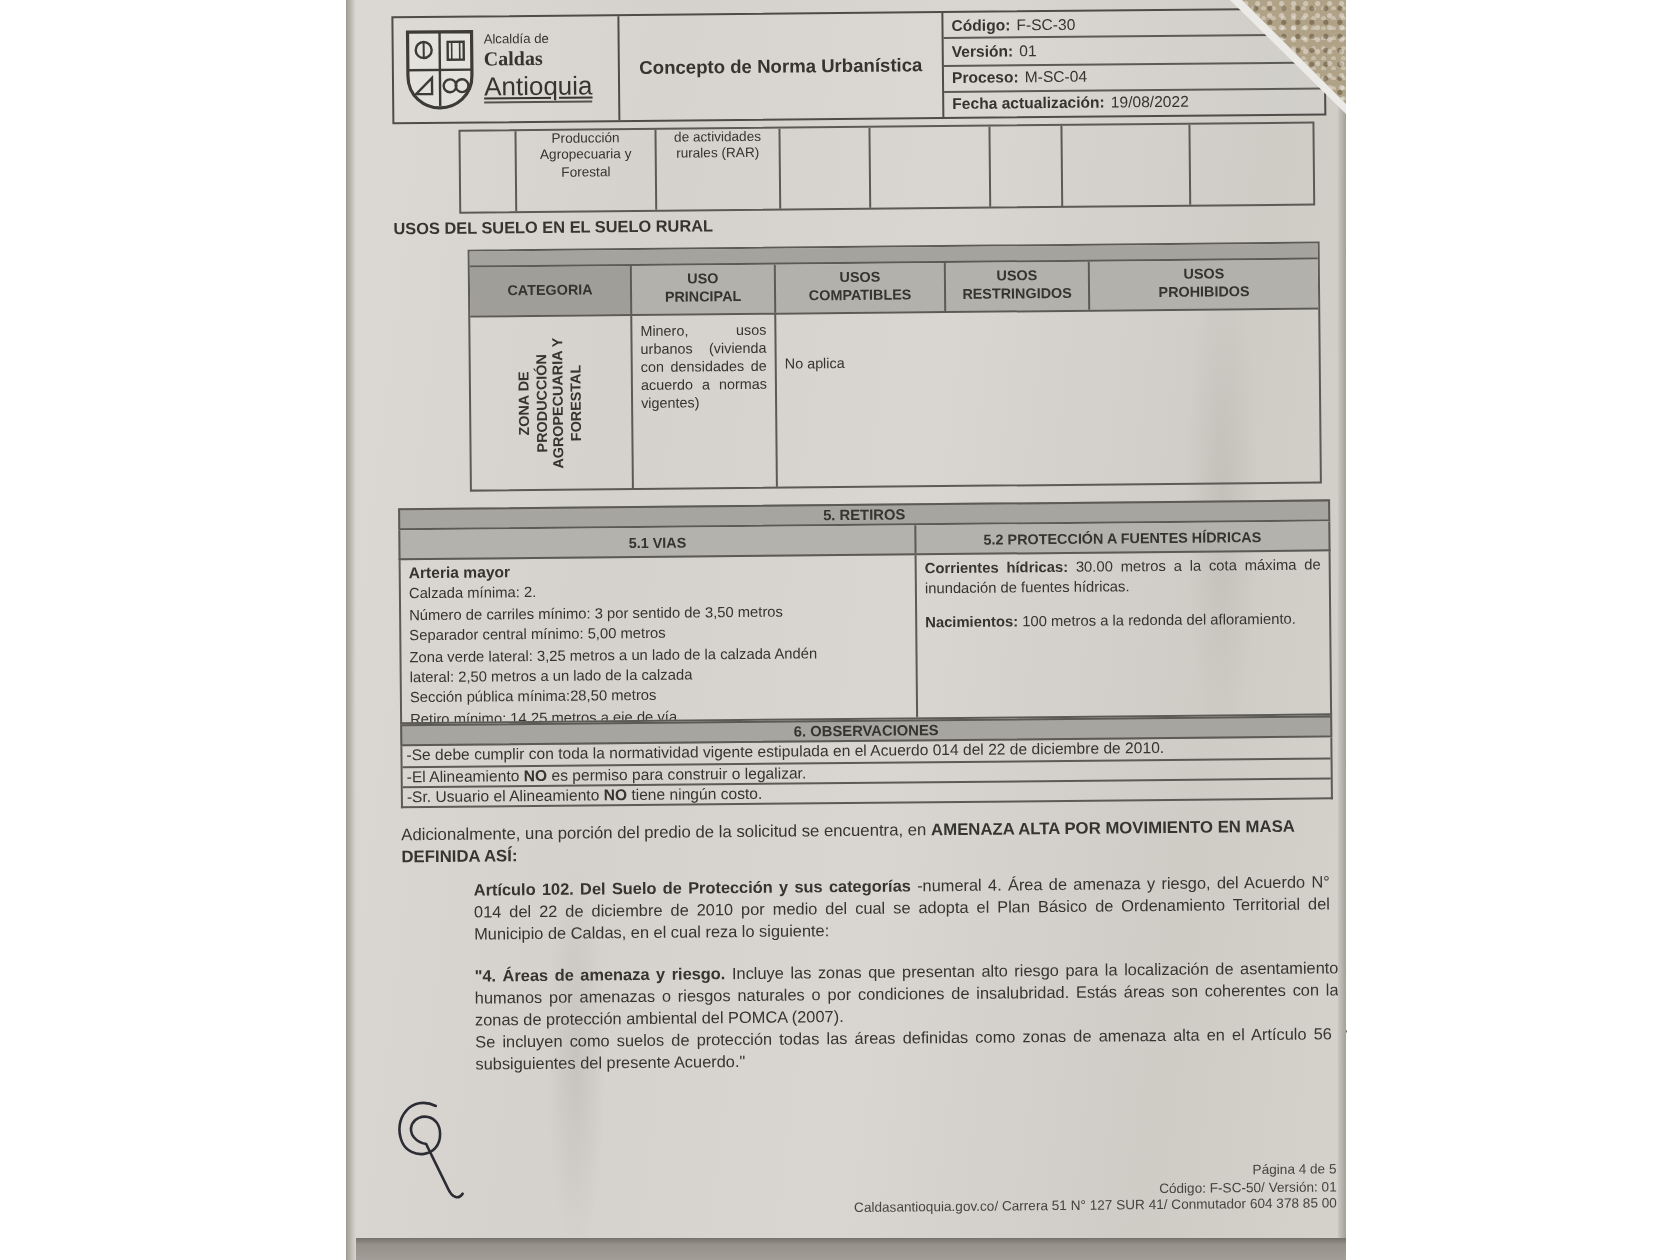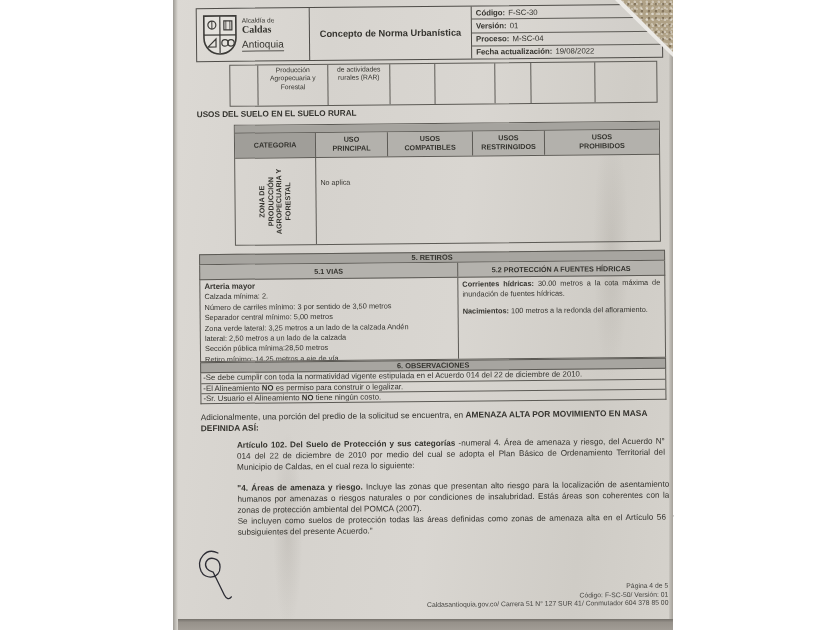--- a/index.html
+++ b/index.html
@@ -36,21 +36,21 @@
 
   .doc{position:absolute;left:0;top:0;width:500px;height:630px;
        transform:rotate(-0.55deg);transform-origin:250px 40px;}
 
   
   .htable{display:flex;border:1.5px solid #4e4c48;background:rgba(255,255,255,0.06);}
   .logo-cell{width:112px;display:flex;align-items:center;padding:3px 2px 3px 5px;}
   .logo-text{margin-left:4px;line-height:1;}
   .lt1{font-size:6.6px;}
   .lt2{font-family:"Liberation Serif",serif;font-weight:bold;font-size:10px;margin-top:1px;}
-  .lt3{font-size:10px;border-bottom:1px solid #55534f;display:inline-block;padding-bottom:1px;}
+  .lt3{font-size:13px;border-bottom:1px solid #55534f;display:inline-block;padding-bottom:1px;text-decoration:underline;}
   .title-cell{width:162px;border-left:1.5px solid #4e4c48;display:flex;align-items:center;
        justify-content:center;text-align:center;font-weight:bold;font-size:9.3px;padding:0 6px;}
   .info-cell{flex:1;border-left:1.5px solid #4e4c48;display:flex;flex-direction:column;}
   .info-row{flex:1;display:flex;align-items:center;padding-left:4px;font-size:7.8px;}
   .info-row + .info-row{border-top:1px solid #5c5a55;}
   .info-row .b{margin-right:3px;}
 
   
   .cont-row{display:flex;border:1px solid #5c5a55;height:42px;}
   .cont-cell{border-left:1px solid #5c5a55;font-size:6.8px;line-height:8.4px;text-align:center;
@@ -172,20 +172,21 @@
           <div class="pre" style="flex:1">USOS
 PROHIBIDOS</div>
         </div>
         <div class="ubody">
           <div style="width:80px">
             <div class="vert pre">ZONA DE
 PRODUCCIÓN
 AGROPECUARIA Y
 FORESTAL</div>
           </div>
+          <div class="just" style="width:72px">Minero, usos urbanos (vivienda con densidades de acuerdo a normas vigentes)</div>
           <div style="flex:1;padding-top:20px">No aplica</div>
         </div>
       </div>
 
       <div class="abs" style="left:24px;top:252px;width:466px">
         <div class="gbar">5. RETIROS</div>
         <div class="rsub">
           <div style="width:257px">5.1 VIAS</div>
           <div style="flex:1">5.2 PROTECCIÓN A FUENTES HÍDRICAS</div>
         </div>

